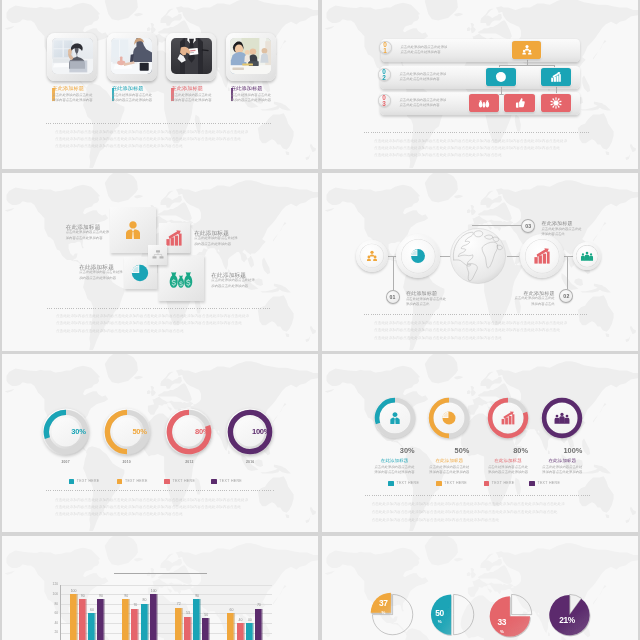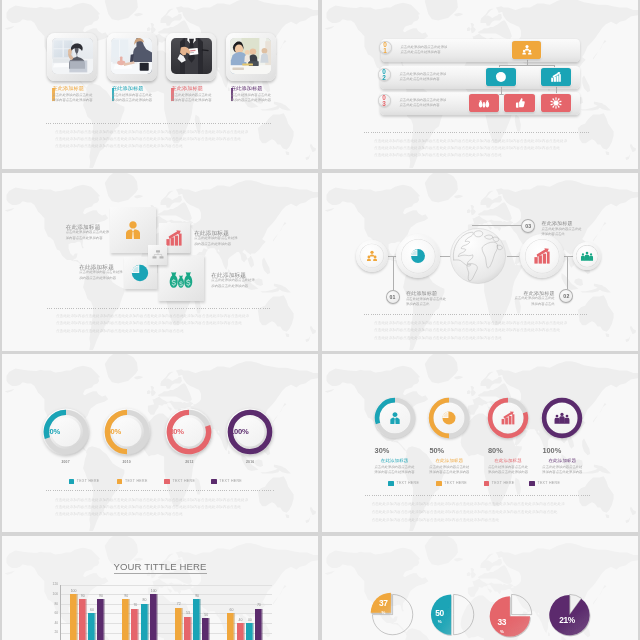--- a/index.html
+++ b/index.html
@@ -52,21 +52,21 @@
      box-shadow:0 0 0 .55px #dadada;}
   .node svg{position:absolute;left:50%;top:50%;transform:translate(-50%,-50%);z-index:3;}
   .badge{position:absolute;width:14px;height:14px;border-radius:50%;
      background:radial-gradient(circle at 36% 28%,#fafafa,#eeeeee 62%,#dcdcdc);
      box-shadow:0 0 0 .9px #adadad inset,0 .7px 1.2px rgba(0,0,0,.14);
      font-size:5.2px;font-weight:bold;color:#6b6b6b;text-align:center;
      line-height:14.4px;letter-spacing:.2px;}
 
   .donut{position:absolute;}
   .donut svg{display:block;}
-  .dlabel{position:absolute;text-align:left;font-weight:bold;line-height:1.05}
+  .dlabel{position:absolute;text-align:right;font-weight:bold;line-height:1.05}
   .legend-sw{position:absolute;width:5.6px;height:5.6px;border-radius:.6px;}
   .legend-tx{position:absolute;font-size:3.5px;color:#9f9f9f;letter-spacing:.35px;white-space:nowrap;}
   .yearlab{position:absolute;font-size:3.4px;font-weight:bold;color:#8b8b8b;
      text-align:center;letter-spacing:.2px;}
 
   .chart-title{position:absolute;font-size:9.6px;color:#767676;letter-spacing:.1px;text-align:center;}
   .grid-l{position:absolute;height:0;border-top:.55px solid #e0e0e0;}
   .ytick{position:absolute;font-size:3.3px;color:#9c9c9c;text-align:right;width:11px;}
   .bar{position:absolute;}
   .bar-val{position:absolute;font-size:3.5px;color:#8e8e8e;text-align:center;width:12px;}
@@ -705,21 +705,20 @@
       <div class="foot-line" style="position:absolute;left:49.5px;top:155.7px;width:240px">点击此处添加内容点击此处添加内容点击此处添加内容点击此处添加内容点击此处添加内容点击此处添加内容点击此</div>
       <div class="foot-line" style="position:absolute;left:49.5px;top:164.4px;width:240px">点击此处添加内容点击此处添加内容点击此处添加内容点击此处添加内容点击此</div>
     </div>
 <div class="slide" id="slide7" style="left:2px;top:535.5px;height:178px">
       <div class="mapbg" style="opacity:.45">
         <svg viewBox="25 5 975 480" preserveAspectRatio="none">
           <rect x="0" y="0" width="1000" height="500" fill="#fafafa"></rect>
           <path d="M38.9,63.4L47.2,52.8L66.7,44.0L88.9,47.5L108.3,49.3L130.6,51.1L144.4,47.5L155.6,49.3L175.0,49.3L188.9,54.6L208.3,52.8L222.2,49.3L236.1,49.3L250.0,42.3L263.9,38.7L275.0,37.0L286.1,38.7L300.0,42.3L308.3,49.3L319.4,59.9L325.0,77.5L319.4,84.5L308.3,88.0L302.8,95.1L288.9,98.6L280.6,102.1L275.0,112.7L280.6,116.2L286.1,112.7L294.4,109.2L305.6,105.6L316.7,105.6L322.2,112.7L333.3,119.7L344.4,116.2L352.8,126.8L341.7,133.8L327.8,137.3L316.7,140.8L305.6,147.9L300.0,151.4L294.4,158.5L288.9,172.5L280.6,179.6L275.0,186.6L273.6,200.7L277.8,207.7L272.2,207.7L266.7,190.1L258.3,190.1L250.0,193.7L238.9,193.7L230.6,197.2L230.6,207.7L236.1,221.8L244.4,228.9L250.0,221.8L258.3,221.8L255.6,232.4L244.4,243.0L236.1,239.4L225.0,239.4L211.1,228.9L202.8,214.8L194.4,211.3L188.9,200.7L183.3,186.6L175.0,179.6L166.7,176.1L161.1,165.5L155.6,154.9L155.6,140.8L155.6,126.8L144.4,116.2L136.1,109.2L125.0,91.5L113.9,84.5L102.8,84.5L88.9,81.0L80.6,88.0L69.4,91.5L55.6,91.5L44.4,84.5L38.9,77.5ZM33.3,105.6L50.0,102.1L63.9,98.6L55.6,105.6L41.7,109.2ZM372.2,1.8L408.3,3.5L430.6,14.1L441.7,28.2L444.4,49.3L436.1,59.9L413.9,77.5L383.3,84.5L363.9,81.0L352.8,66.9L347.2,49.3L341.7,31.7L355.6,14.1ZM277.8,38.7L300.0,42.3L316.7,56.3L327.8,66.9L311.1,73.9L288.9,63.4L272.2,52.8ZM244.4,243.0L252.8,243.0L261.1,246.5L269.4,253.5L277.8,264.1L286.1,267.6L280.6,260.6L269.4,250.0L258.3,239.4L247.2,235.9ZM283.3,267.6L291.7,257.0L302.8,253.5L316.7,257.0L327.8,260.6L336.1,267.6L347.2,274.6L358.3,288.7L366.7,299.3L377.8,306.3L391.7,313.4L402.8,316.9L402.8,327.5L397.2,338.0L391.7,352.1L386.1,369.7L375.0,376.8L366.7,387.3L355.6,404.9L341.7,419.0L338.9,429.6L327.8,436.6L322.2,447.2L316.7,457.7L311.1,471.8L305.6,482.4L294.4,482.4L297.2,464.8L294.4,450.7L297.2,436.6L300.0,419.0L302.8,401.4L305.6,383.8L305.6,366.2L300.0,352.1L288.9,345.1L280.6,323.9L275.0,313.4L277.8,302.8L280.6,288.7L286.1,274.6ZM475.0,144.4L475.0,158.5L483.3,169.0L494.4,169.0L500.0,158.5L508.3,147.9L508.3,142.6L519.4,144.4L525.0,140.8L533.3,140.8L536.1,135.6L536.1,147.9L544.4,158.5L550.0,153.2L544.4,149.6L538.9,147.9L536.1,137.3L538.9,135.6L544.4,137.3L552.8,147.9L558.3,154.9L566.7,154.9L572.2,162.0L577.8,154.9L575.0,151.4L580.6,151.4L583.3,151.4L588.9,151.4L600.0,147.9L611.1,144.4L616.7,144.4L613.9,137.3L605.6,133.8L594.4,137.3L586.1,133.8L583.3,137.3L577.8,133.8L566.7,133.8L555.6,133.8L547.2,130.3L538.9,133.8L533.3,133.8L527.8,130.3L519.4,126.8L513.9,123.2L505.6,116.2L511.1,112.7L519.4,109.2L525.0,105.6L530.6,105.6L536.1,105.6L544.4,102.1L552.8,102.1L558.3,98.6L566.7,95.1L572.2,91.5L577.8,88.0L583.3,84.5L588.9,84.5L594.4,91.5L600.0,102.1L605.6,112.7L611.1,126.8L605.6,133.8L594.4,133.8L583.3,130.3L577.8,126.8L569.4,123.2L561.1,119.7L552.8,119.7L544.4,119.7L536.1,119.7L527.8,119.7L519.4,119.7L511.1,119.7L502.8,123.2L494.4,126.8L488.9,126.8L494.4,140.8ZM513.9,91.5L522.2,91.5L530.6,91.5L533.3,98.6L541.7,98.6L550.0,88.0L558.3,84.5L566.7,84.5L575.0,84.5L580.6,77.5L577.8,66.9L569.4,63.4L566.7,56.3L561.1,49.3L577.8,45.8L586.1,49.3L583.3,59.9L572.2,63.4L566.7,70.4L558.3,73.9L550.0,77.5L544.4,73.9L536.1,70.4L530.6,73.9L538.9,63.4L547.2,56.3L555.6,52.8L547.2,52.8L538.9,56.3L530.6,66.9L522.2,73.9L516.7,77.5L513.9,84.5ZM486.1,119.7L494.4,116.2L500.0,109.2L497.2,105.6L491.7,102.1L494.4,95.1L488.9,91.5L483.3,91.5L486.1,102.1L483.3,109.2L486.1,116.2ZM472.2,112.7L480.6,112.7L483.3,105.6L477.8,102.1L472.2,105.6ZM583.3,49.3L600.0,49.3L622.2,56.3L644.4,49.3L666.7,49.3L688.9,38.7L708.3,38.7L727.8,42.3L750.0,31.7L777.8,24.6L794.4,24.6L811.1,28.2L833.3,35.2L855.6,38.7L877.8,42.3L902.8,42.3L922.2,45.8L944.4,49.3L966.7,49.3L986.1,56.3L1000.0,56.3L1000.0,70.4L977.8,73.9L961.1,84.5L944.4,88.0L933.3,95.1L916.7,88.0L900.0,95.1L888.9,105.6L877.8,119.7L866.7,133.8L855.6,144.4L844.4,154.9L838.9,165.5L833.3,176.1L827.8,183.1L838.9,190.1L827.8,200.7L819.4,211.3L805.6,221.8L794.4,221.8L788.9,232.4L777.8,239.4L772.2,246.5L763.9,239.4L761.1,225.4L755.6,218.3L750.0,218.3L744.4,221.8L738.9,225.4L727.8,232.4L722.2,239.4L716.7,253.5L713.9,264.1L708.3,253.5L702.8,239.4L697.2,225.4L694.4,211.3L686.1,214.8L680.6,207.7L672.2,207.7L666.7,207.7L658.3,211.3L647.2,207.7L641.7,218.3L633.3,218.3L625.0,225.4L619.4,250.0L622.2,253.5L633.3,246.5L638.9,239.4L644.4,232.4L652.8,225.4L655.6,218.3L661.1,211.3L655.6,204.2L644.4,197.2L638.9,190.1L633.3,183.1L625.0,169.0L616.7,162.0L611.1,154.9L605.6,147.9L611.1,140.8L622.2,140.8L633.3,133.8L638.9,126.8L638.9,112.7L633.3,102.1L625.0,98.6L616.7,95.1L605.6,91.5L594.4,84.5L588.9,77.5L583.3,70.4L580.6,59.9ZM688.9,211.3L694.4,218.3L702.8,221.8L713.9,221.8L722.2,239.4L722.2,253.5L716.7,267.6L711.1,253.5L702.8,239.4L694.4,225.4L686.1,218.3ZM766.7,218.3L777.8,225.4L783.3,239.4L788.9,253.5L794.4,260.6L802.8,253.5L800.0,239.4L791.7,225.4L780.6,218.3L772.2,211.3ZM763.9,274.6L775.0,281.7L786.1,292.3L794.4,302.8L805.6,309.9L816.7,316.9L794.4,320.4L783.3,316.9L772.2,302.8L763.9,288.7ZM805.6,292.3L816.7,288.7L827.8,292.3L830.6,306.3L822.2,309.9L811.1,306.3L802.8,299.3ZM822.2,323.9L838.9,323.9L855.6,320.4L869.4,316.9L883.3,309.9L891.7,306.3L877.8,323.9L861.1,327.5L844.4,327.5L827.8,327.5ZM833.3,232.4L841.7,246.5L850.0,260.6L852.8,274.6L844.4,278.2L833.3,267.6L827.8,253.5L827.8,239.4ZM861.1,186.6L869.4,176.1L877.8,169.0L886.1,158.5L891.7,147.9L902.8,140.8L897.2,137.3L888.9,151.4L880.6,165.5L869.4,179.6L861.1,190.1ZM722.2,264.1L727.8,267.6L727.8,274.6L722.2,274.6ZM863.9,302.8L883.3,306.3L900.0,313.4L916.7,327.5L905.6,327.5L888.9,323.9L872.2,313.4L863.9,309.9ZM452.8,243.0L455.6,225.4L463.9,207.7L472.2,193.7L483.3,183.1L494.4,172.5L508.3,165.5L522.2,165.5L530.6,172.5L544.4,183.1L558.3,183.1L569.4,183.1L580.6,186.6L591.7,186.6L597.2,197.2L602.8,211.3L608.3,221.8L619.4,250.0L633.3,253.5L641.7,253.5L641.7,260.6L630.6,278.2L619.4,295.8L613.9,313.4L611.1,334.5L605.6,352.1L597.2,369.7L588.9,387.3L577.8,404.9L569.4,415.5L555.6,415.5L547.2,401.4L538.9,376.8L533.3,355.6L525.0,323.9L525.0,299.3L525.0,281.7L513.9,278.2L505.6,274.6L494.4,278.2L486.1,278.2L477.8,281.7L472.2,274.6L463.9,264.1L455.6,253.5ZM622.2,338.0L633.3,345.1L638.9,366.2L636.1,383.8L627.8,383.8L622.2,366.2L619.4,352.1ZM813.9,373.2L816.7,387.3L819.4,404.9L827.8,415.5L838.9,415.5L850.0,408.5L858.3,404.9L866.7,408.5L875.0,419.0L883.3,419.0L891.7,429.6L902.8,433.1L911.1,426.1L919.4,412.0L925.0,394.4L925.0,383.8L916.7,373.2L908.3,362.7L902.8,348.6L894.4,334.5L880.6,338.0L869.4,338.0L861.1,338.0L852.8,345.1L844.4,352.1L836.1,362.7L825.0,366.2L816.7,373.2ZM900.0,436.6L911.1,440.1L911.1,447.2L902.8,447.2L900.0,440.1ZM977.8,415.5L986.1,426.1L994.4,429.6L991.7,436.6L983.3,440.1L977.8,429.6L975.0,422.5ZM961.1,454.2L972.2,450.7L977.8,440.1L972.2,457.7L963.9,461.3ZM433.3,66.9L447.2,63.4L461.1,66.9L455.6,70.4L441.7,73.9L433.3,70.4Z" fill="#eaeaea"></path>
         </svg>
       </div>
-      <div class="chart-title" style="left:0;top:25.5px;width:316px;border:none;z-index:4">YOUR TITTLE HERE</div>
       <div style="position:absolute;left:111.5px;top:37.2px;width:93px;height:.75px;background:#a8a8a8;z-index:4"></div>
       <div class="ytick" style="left:45.1px;top:104.39999999999999px;z-index:4"><span>0</span></div>
       <div class="grid-l" style="left:57.6px;top:97.0px;width:212px;z-index:2"></div>
       <div class="ytick" style="left:45.1px;top:94.8px;z-index:4"><span>20</span></div>
       <div class="grid-l" style="left:57.6px;top:87.39999999999999px;width:212px;z-index:2"></div>
       <div class="ytick" style="left:45.1px;top:85.19999999999999px;z-index:4"><span>40</span></div>
       <div class="grid-l" style="left:57.6px;top:77.8px;width:212px;z-index:2"></div>
       <div class="ytick" style="left:45.1px;top:75.6px;z-index:4"><span>60</span></div>
       <div class="grid-l" style="left:57.6px;top:68.19999999999999px;width:212px;z-index:2"></div>
       <div class="ytick" style="left:45.1px;top:65.99999999999999px;z-index:4"><span>80</span></div>

